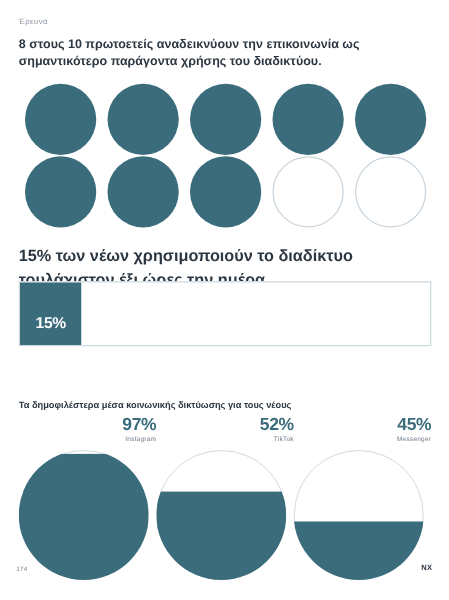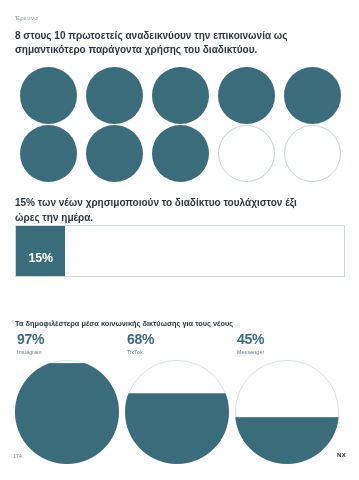--- a/index.html
+++ b/index.html
@@ -81,21 +81,21 @@
     background: #ffffff;
     border: 0.6px solid #c9d4dc;
   }
 
   
   .subhead-2 {
     position: absolute;
     left: 15px;
     top: 196px;
     width: 300px;
-    font-size: 10px;
+    font-size: 13px;
     line-height: 1.45;
     font-weight: 700;
     color: #2c3742;
   }
 
   .bar-wrap {
     position: absolute;
     left: 15px;
     top: 225px;
     width: 330px;
@@ -137,20 +137,21 @@
     margin-top: 11px;
   }
 
   .gauges {
     position: absolute;
     left: 15px;
     top: 332px;
     width: 330px;
     display: flex;
     gap: 0px;
+    text-align: right;
   }
   .gauge {
     width: 110px;
     position: relative;
   }
   .gauge-value {
     font-size: 14px;
     font-weight: 700;
     color: #3a6c7c;
     letter-spacing: -0.3px;
@@ -261,21 +262,21 @@
               <clipPath id="clip0">
                 <circle cx="52" cy="52" r="52"></circle>
               </clipPath>
             </defs>
             <circle cx="52" cy="52" r="51.6" fill="#ffffff" stroke="#c9d4dc" stroke-width="0.7"></circle>
             <rect x="0" y="3.1200000000000045" width="104" height="100.88" fill="#3a6c7c" clip-path="url(#clip0)"></rect>
           </svg>
         </div>
       </div>
       <div class="gauge">
-        <div class="gauge-value">68%</div>
+        <div class="gauge-value">52%</div>
         <div class="gauge-label">TikTok</div>
         <div class="gauge-circle">
           <svg viewBox="0 0 104 104" xmlns="http://www.w3.org/2000/svg">
             <defs>
               <clipPath id="clip1">
                 <circle cx="52" cy="52" r="52"></circle>
               </clipPath>
             </defs>
             <circle cx="52" cy="52" r="51.6" fill="#ffffff" stroke="#c9d4dc" stroke-width="0.7"></circle>
             <rect x="0" y="33.28" width="104" height="70.72" fill="#3a6c7c" clip-path="url(#clip1)"></rect>

